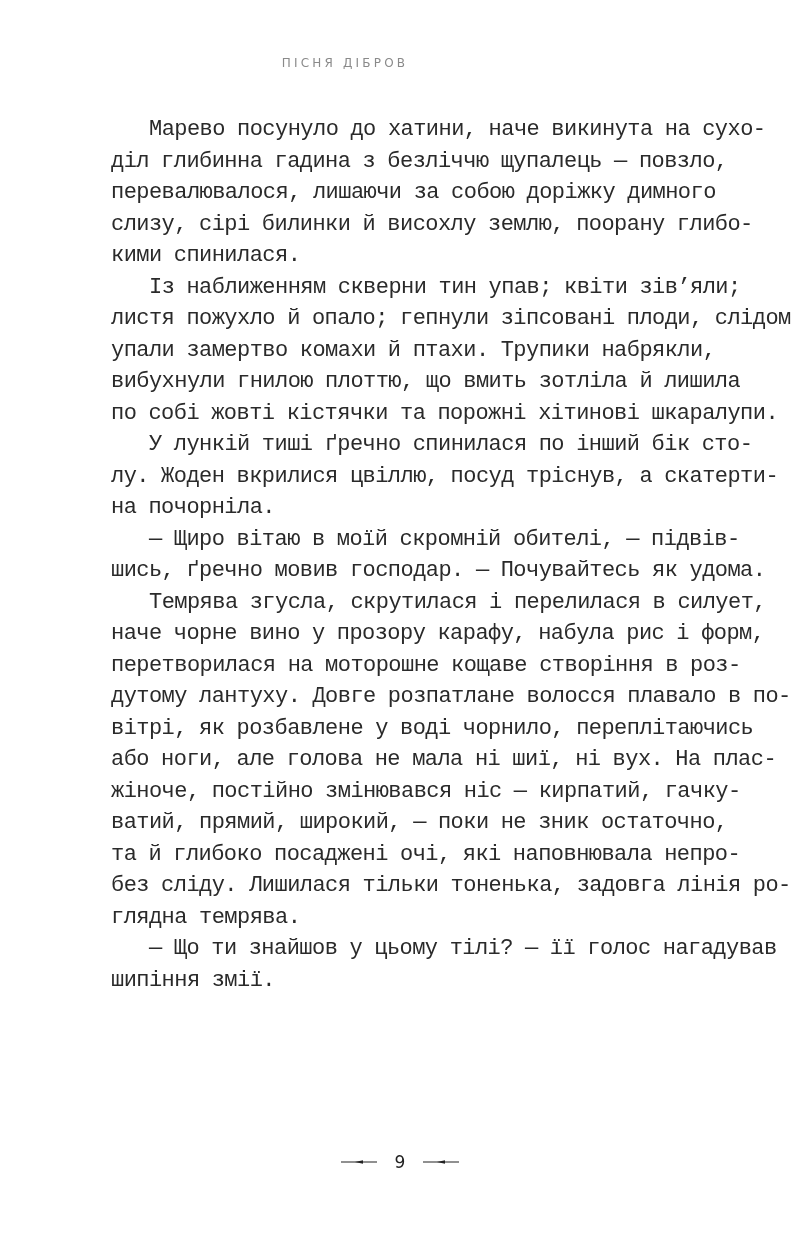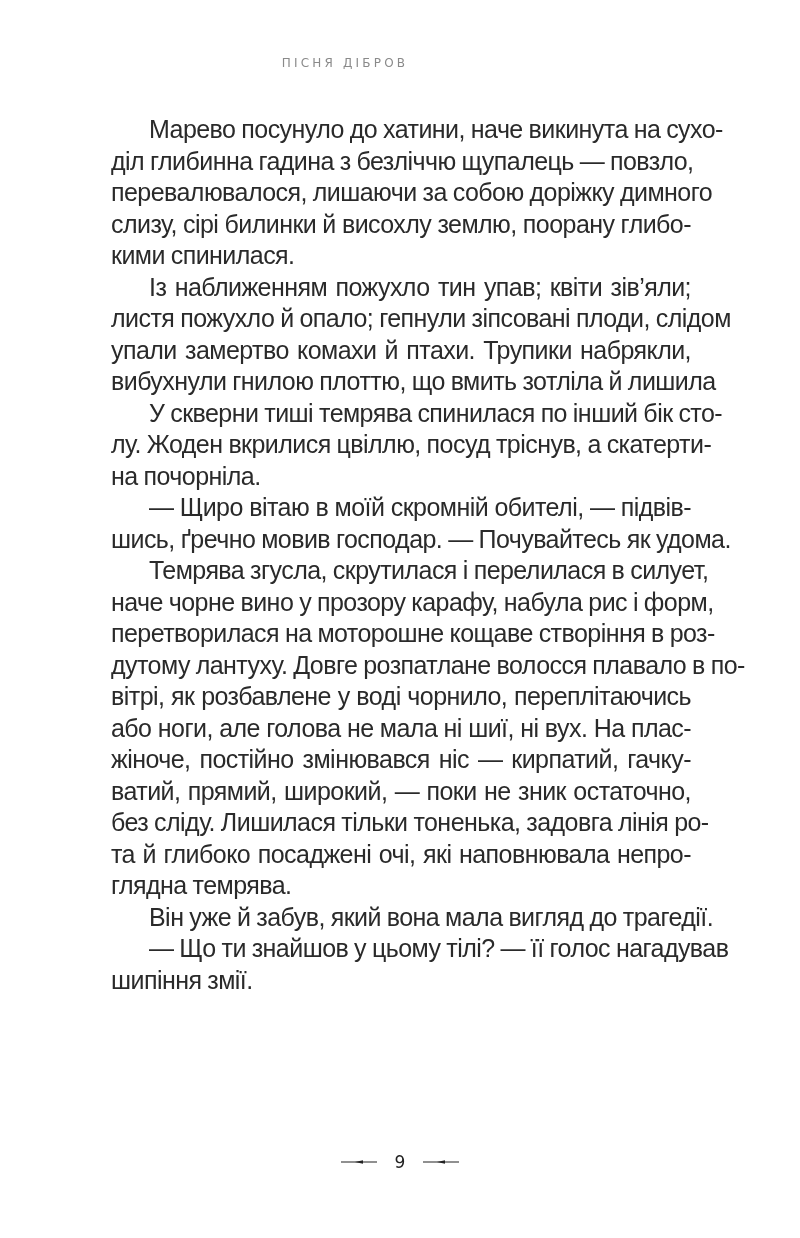--- a/index.html
+++ b/index.html
@@ -4,21 +4,21 @@
 <style>
   html, body { margin: 0; padding: 0; background: #ffffff; }
   body { width: 800px; height: 1238px; position: relative; overflow: hidden; }
   .running-head {
     position: absolute; top: 56px; left: 0; width: 690px; text-align: center;
     font-family: "DejaVu Sans", sans-serif; font-size: 12px; letter-spacing: 3.2px;
     color: #8a8a8a; text-transform: uppercase;
   }
   .text-block {
     position: absolute; top: 114px; left: 111px; width: 580px;
-    font-family: Liberation Sans, sans-serif; font-size: 25px; line-height: 31.5px;
+    font-family: Liberation Mono, monospace; font-size: 22px; line-height: 31.5px;
     color: #2a2a2a; letter-spacing: -0.55px; word-spacing: -0.5px;
   }
   .line {
     display: block; height: 31.5px; white-space: nowrap;
     text-align: justify; text-align-last: justify;
   }
   .line.last { text-align-last: left; }
   .line.indent { padding-left: 38px; }
   .folio {
     position: absolute; top: 1152px; left: 0; width: 800px;
@@ -36,49 +36,47 @@
 
 <div class="text-block" id="text-block">
     <div>
       <span class="line indent">Марево посунуло до хатини, наче викинута на сухо-</span>
       <span class="line">діл глибинна гадина з безліччю щупалець — повзло,</span>
       <span class="line">перевалювалося, лишаючи за собою доріжку димного</span>
       <span class="line">слизу, сірі билинки й висохлу землю, поорану глибо-</span>
       <span class="line last">кими спинилася.</span>
     </div>
     <div>
-      <span class="line indent">Із наближенням пожухло тин упав; квіти зів’яли;</span>
+      <span class="line indent">Із наближенням скверни тин упав; квіти зів’яли;</span>
       <span class="line">листя пожухло й опало; гепнули зіпсовані плоди, слідом</span>
       <span class="line">упали замертво комахи й птахи. Трупики набрякли,</span>
       <span class="line">вибухнули гнилою плоттю, що вмить зотліла й лишила</span>
+      <span class="line last">по собі жовті кістячки та порожні хітинові шкаралупи.</span>
     </div>
     <div>
-      <span class="line indent">У скверни тиші темрява спинилася по інший бік сто-</span>
+      <span class="line indent">У лункій тиші ґречно спинилася по інший бік сто-</span>
       <span class="line">лу. Жоден вкрилися цвіллю, посуд тріснув, а скатерти-</span>
       <span class="line last">на почорніла.</span>
     </div>
     <div>
       <span class="line indent">— Щиро вітаю в моїй скромній обителі, — підвів-</span>
       <span class="line last">шись, ґречно мовив господар. — Почувайтесь як удома.</span>
     </div>
     <div>
       <span class="line indent">Темрява згусла, скрутилася і перелилася в силует,</span>
       <span class="line">наче чорне вино у прозору карафу, набула рис і форм,</span>
       <span class="line">перетворилася на моторошне кощаве створіння в роз-</span>
       <span class="line">дутому лантуху. Довге розпатлане волосся плавало в по-</span>
       <span class="line">вітрі, як розбавлене у воді чорнило, переплітаючись</span>
       <span class="line">або ноги, але голова не мала ні шиї, ні вух. На плас-</span>
       <span class="line">жіноче, постійно змінювався ніс — кирпатий, гачку-</span>
       <span class="line">ватий, прямий, широкий, — поки не зник остаточно,</span>
+      <span class="line">та й глибоко посаджені очі, які наповнювала непро-</span>
       <span class="line">без сліду. Лишилася тільки тоненька, задовга лінія ро-</span>
-      <span class="line">та й глибоко посаджені очі, які наповнювала непро-</span>
       <span class="line last">глядна темрява.</span>
-    </div>
-    <div>
-      <span class="line indent last">Він уже й забув, який вона мала вигляд до трагедії.</span>
     </div>
     <div>
       <span class="line indent">— Що ти знайшов у цьому тілі? — її голос нагадував</span>
       <span class="line last">шипіння змії.</span>
     </div>
   </div>
 
 <div class="folio">
   <svg class="ornament" viewBox="0 0 36 8">
     <line x1="0" y1="4" x2="36" y2="4" stroke="#222" stroke-width="1.2"></line>

